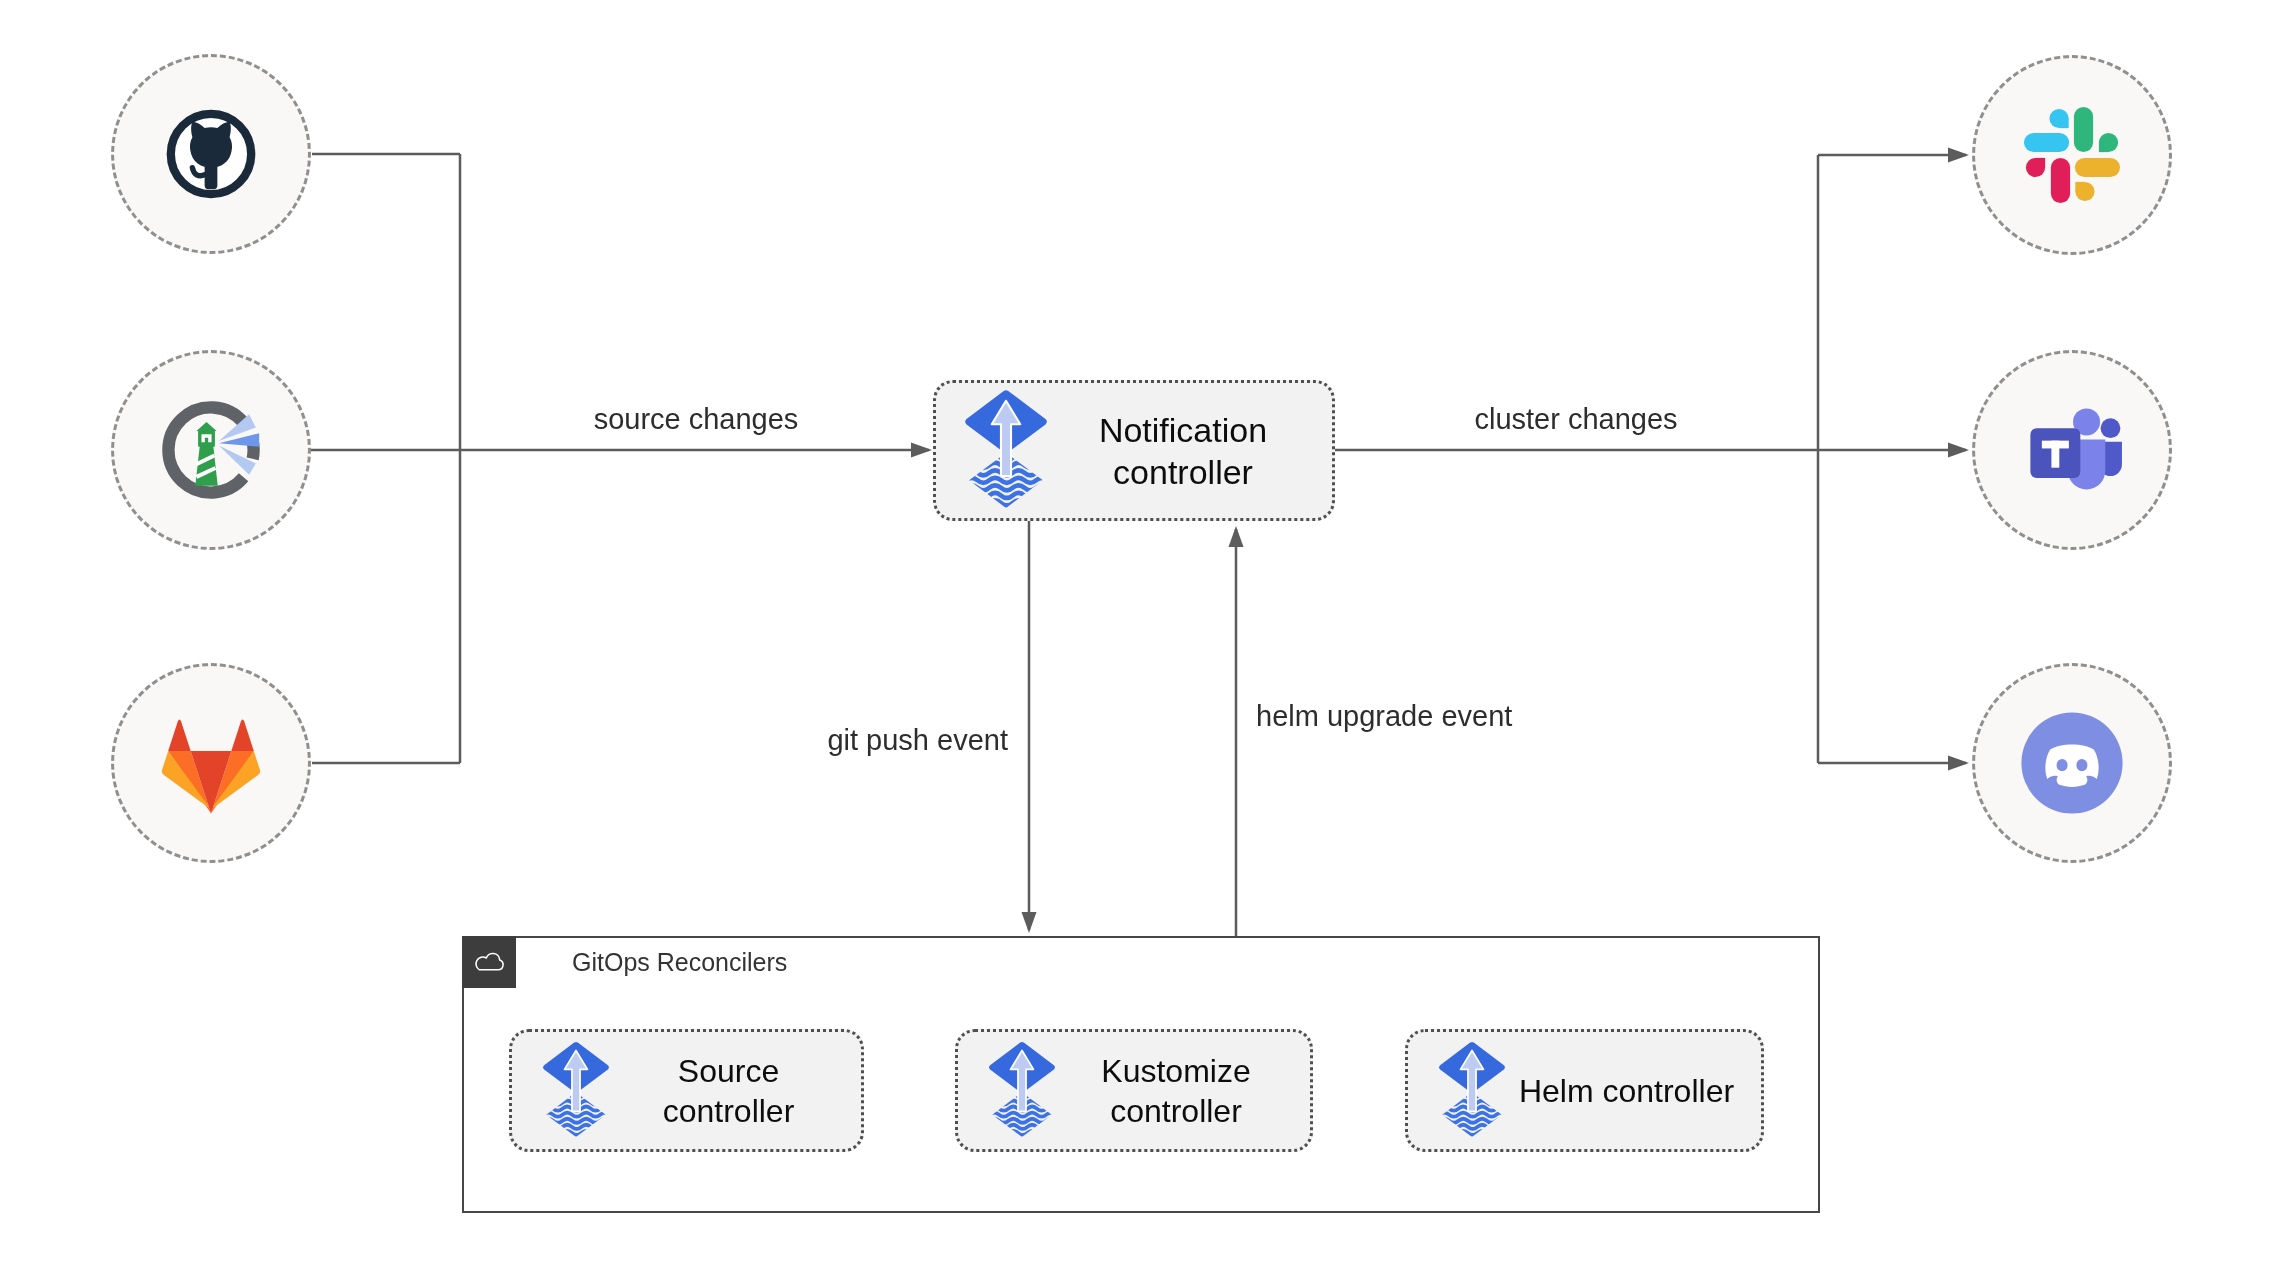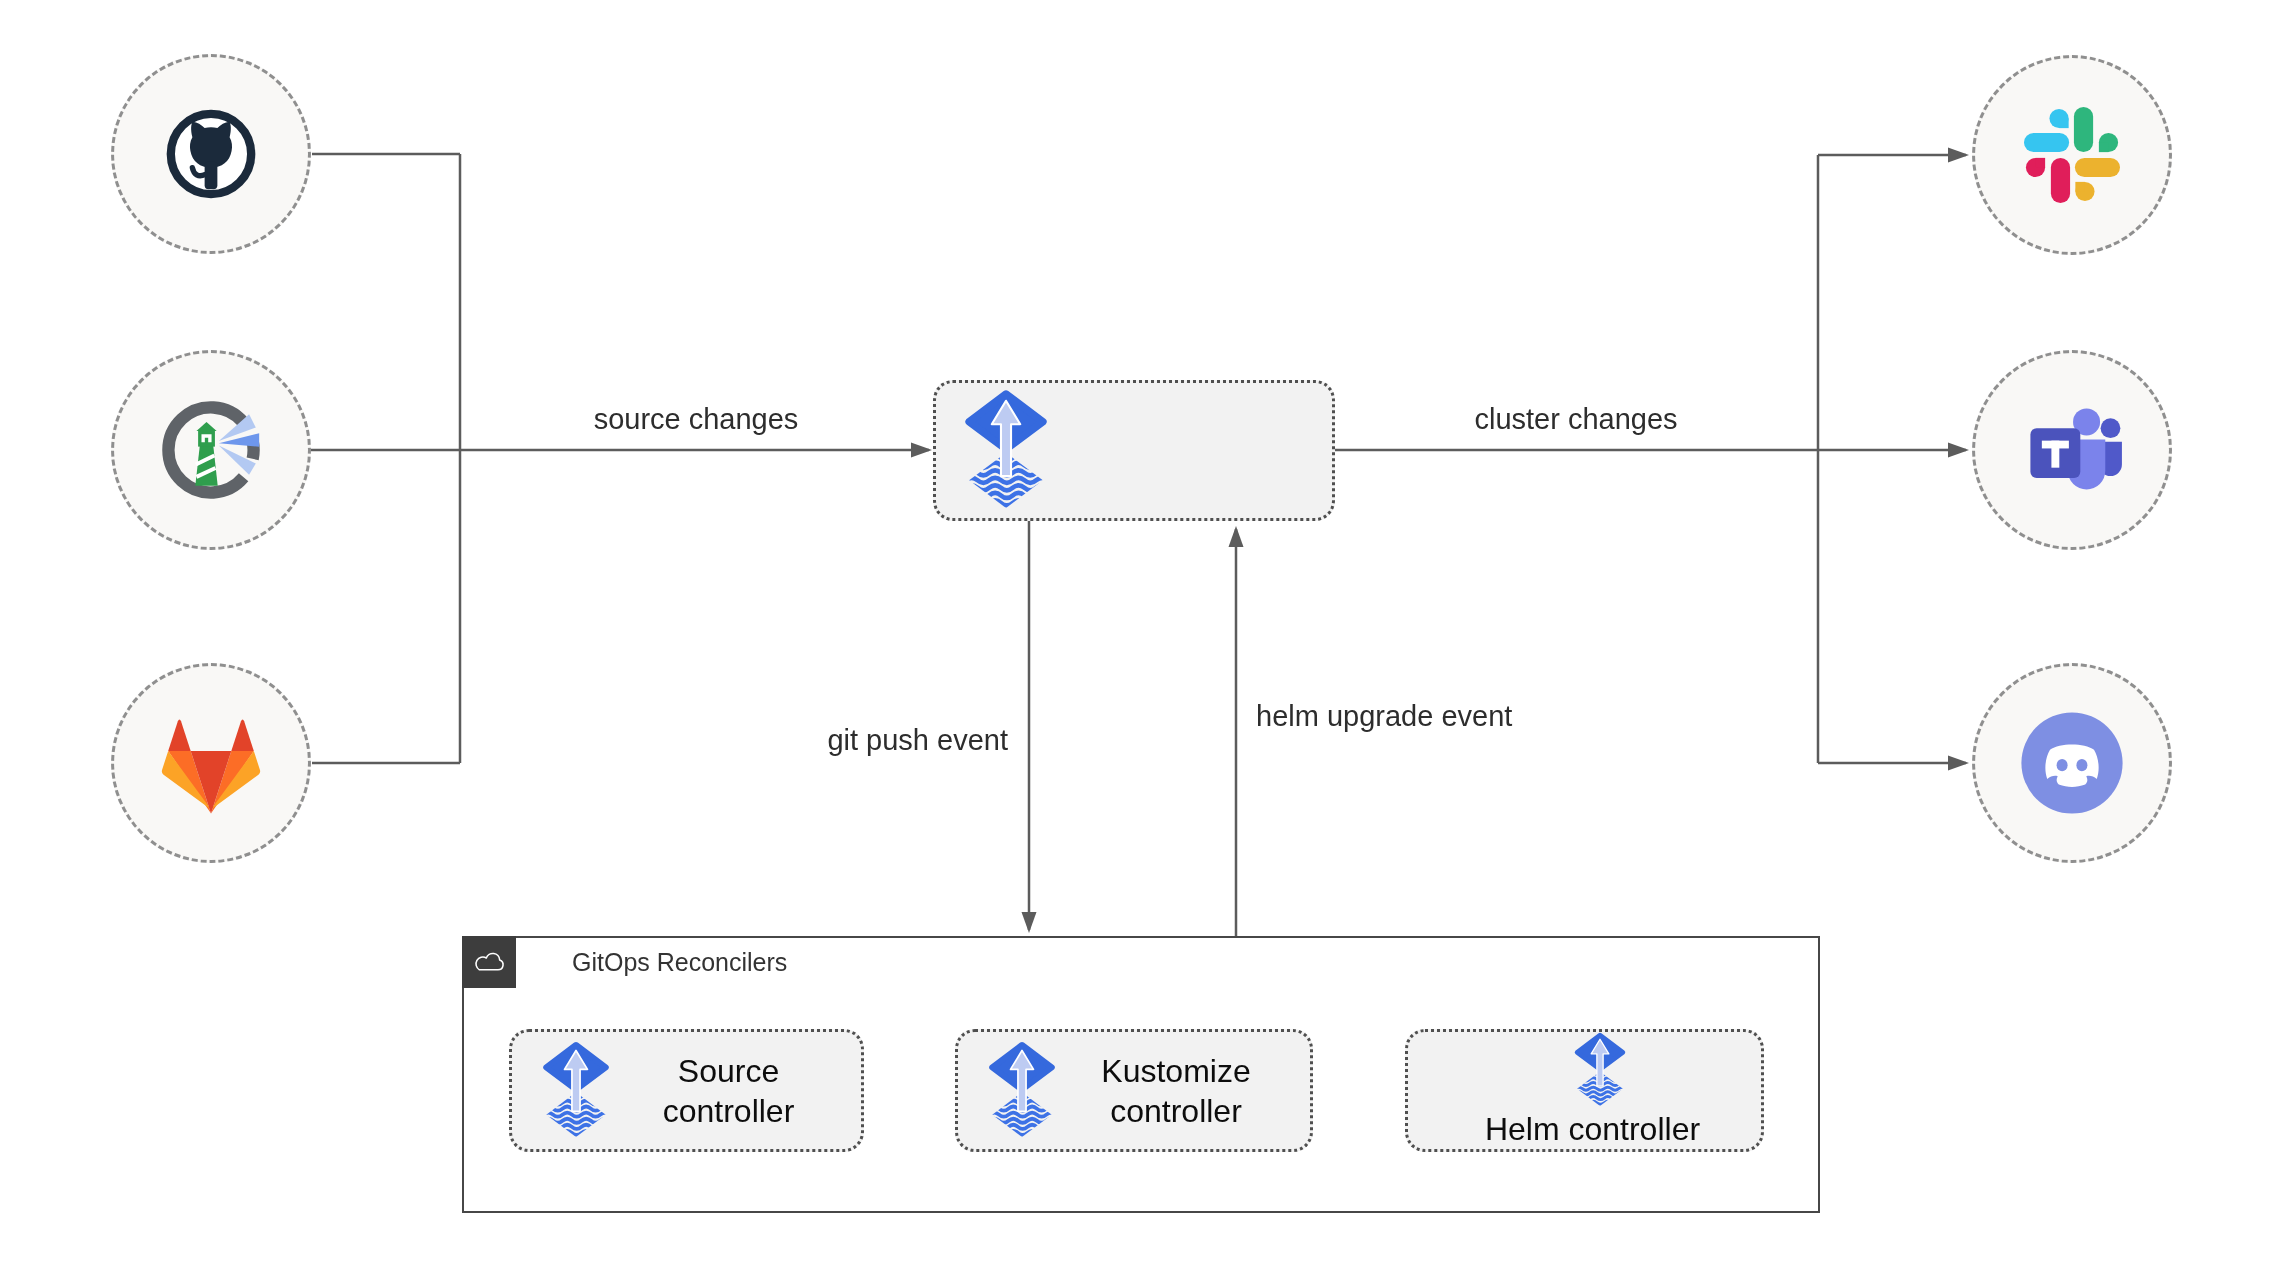--- a/index.html
+++ b/index.html
@@ -237,20 +237,21 @@
   <div class="node-circle" style="left:1972px; top:663px;">
     <svg width="110" height="110">
         <use href="#sym-discord"></use>
       </svg>
   </div>
 
   <div class="ctrl-box" style="left:933px; top:380px; width:402px; height:141px; padding-left:28px;">
     <svg width="84" height="124">
         <use href="#sym-flux"></use>
       </svg>
+    <div class="ctrl-label">Notification controller</div>
   </div>
 
   <div class="edge-label" style="left:546px; top:403px; width:300px; text-align:center;">source changes</div>
   <div class="edge-label" style="left:1426px; top:403px; width:300px; text-align:center;">cluster changes</div>
   <div class="edge-label" style="left:708px; top:700px; width:300px; text-align:right;margin-top:24px;">git push event</div>
   <div class="edge-label" style="left:1256px; top:700px; width:340px; text-align:left;">helm upgrade event</div>
 
   <div class="group-box">
     <div class="group-corner">
       <svg width="36" height="26">
@@ -264,21 +265,21 @@
           <use href="#sym-flux"></use>
         </svg>
       <div class="ctrl-label">Source controller</div>
     </div>
     <div class="ctrl-box small" style="left:491px; top:91px; width:358px; height:123px; padding-left:30px;">
       <svg width="68" height="100">
           <use href="#sym-flux"></use>
         </svg>
       <div class="ctrl-label">Kustomize controller</div>
     </div>
-    <div class="ctrl-box small" style="left:941px; top:91px; width:359px; height:123px; padding-left:30px;flex-direction:column;">
+    <div class="ctrl-box small" style="left:941px; top:91px; width:359px; height:123px; padding-left:30px;">
       <svg width="68" height="100">
           <use href="#sym-flux"></use>
         </svg>
       <div class="ctrl-label">Helm controller</div>
     </div>
   </div>
 
 </div>
 
 </body></html>

